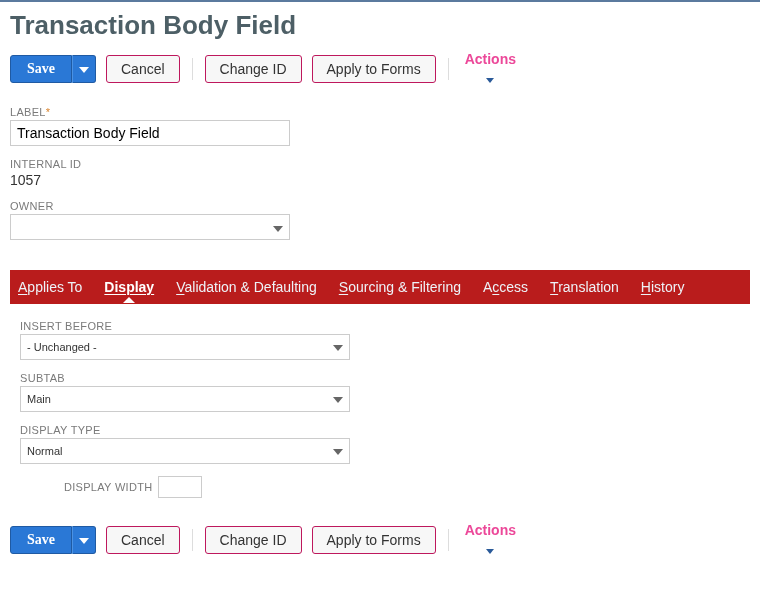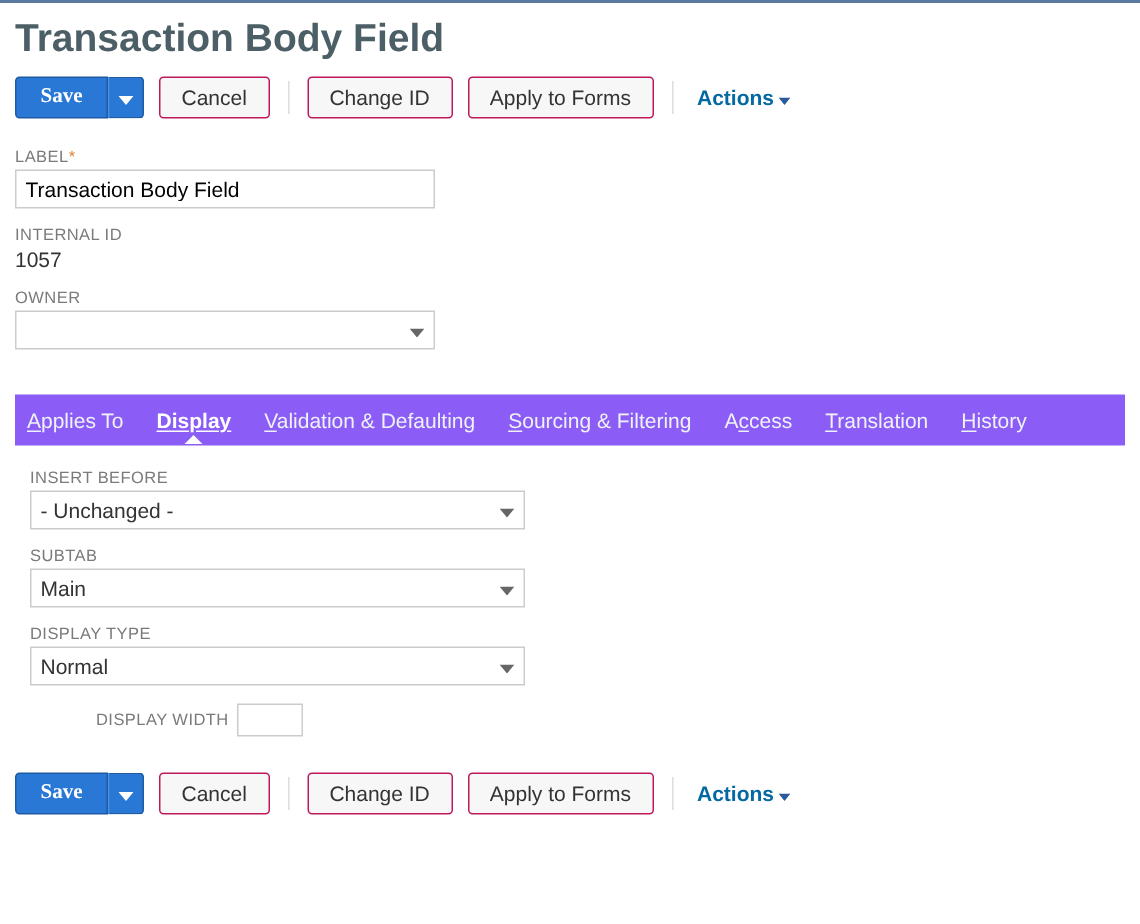--- a/index.html
+++ b/index.html
@@ -69,28 +69,29 @@
     color: #333;
     cursor: pointer;
   }
   .vsep {
     width: 1px;
     height: 22px;
     background: #ddd;
     margin: 0 2px;
   }
   .actions-link {
-    color: #0369a1;
+    color: #ec4899;
     font-weight: 600;
     font-size: 14px;
     cursor: pointer;
     display: flex;
     align-items: center;
     gap: 3px;
     margin-left: 4px;
+    flex-direction: column;
   }
   .actions-link svg { fill: #2a5a99; }
   .field {
     margin-bottom: 12px;
   }
   .field-label {
     font-size: 11px;
     color: #7a7a7a;
     letter-spacing: 0.3px;
     margin-bottom: 2px;
@@ -117,30 +118,30 @@
     height: 26px;
     border: 1px solid #ccc;
     display: flex;
     align-items: center;
     padding-left: 6px;
     font-size: 14px;
     color: #333;
     background: #fff;
     cursor: pointer;
   }
-  .select-box.wide { width: 330px; height: 26px; font-size: 14px; }
+  .select-box.wide { width: 330px; height: 26px; font-size: 11px; }
   .select-box .caret {
     position: absolute;
     right: 6px;
     top: 50%;
     transform: translateY(-50%);
   }
   .caret svg { fill: #666; }
   .tabs {
-    background: #8b5cf6;
+    background: #b91c1c;
     display: flex;
     align-items: center;
     height: 34px;
     padding: 0 8px;
     gap: 22px;
     margin-top: 30px;
     margin-bottom: 16px;
     width: 740px;
   }
   .tab {

